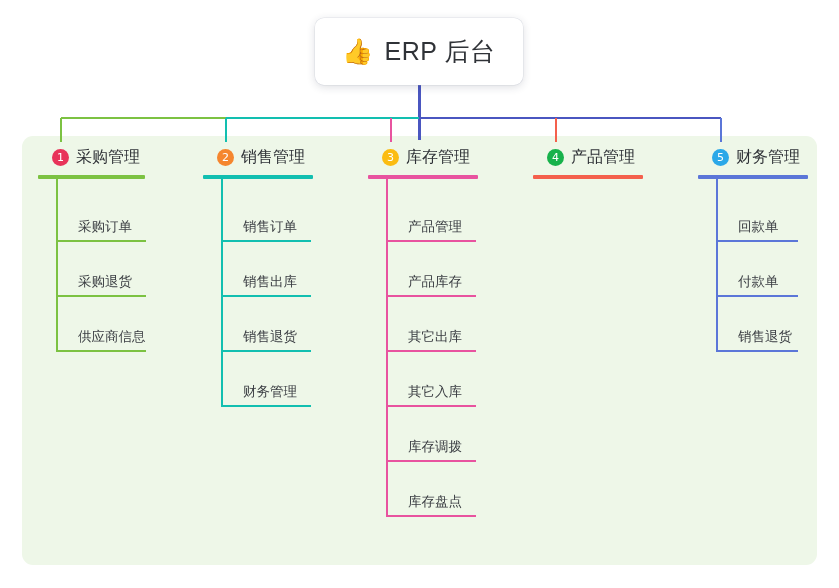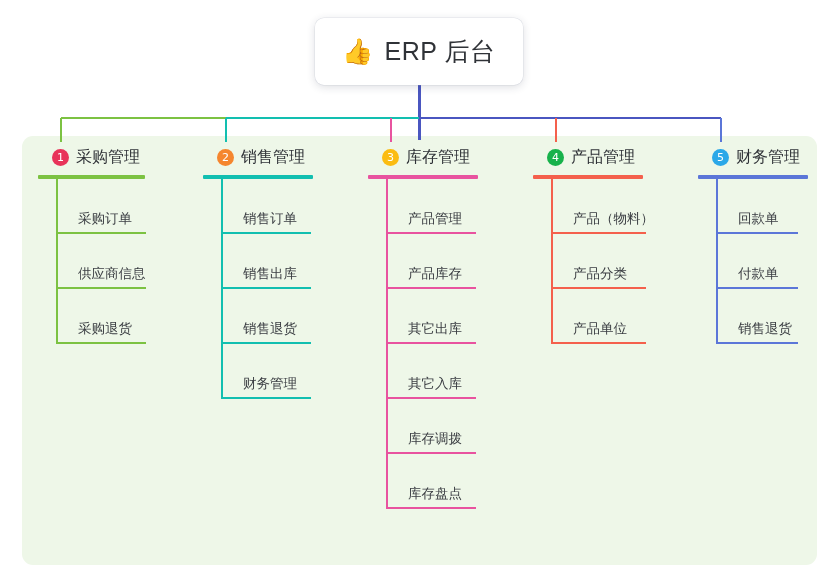--- a/index.html
+++ b/index.html
@@ -104,21 +104,21 @@
     white-space: nowrap;
   }
   .col-rule {
     height: 4px;
     border-radius: 1px;
     margin-top: 6px;
   }
   .col-body {
     position: relative;
     margin-left: 18px;
-    padding-top: 0px;
+    padding-top: 8px;
   }
   .spine {
     position: absolute;
     left: 0;
     top: 0;
     bottom: 0;
     width: 2px;
   }
   .leaf {
     position: relative;
@@ -174,27 +174,27 @@
           <span class="col-title">采购管理</span>
         </div>
         <div class="col-rule" style="background: rgb(124, 194, 66); width: 107px;"></div>
         <div class="col-body">
           <div class="spine" style="background: rgb(124, 194, 66);"></div>
           <div class="leaf">
             <span class="leaf-text">采购订单</span>
             <div class="leaf-rule" style="background: rgb(124, 194, 66); width: 90px;"></div>
           </div>
           <div class="leaf">
+            <span class="leaf-text">采购退货</span>
+            <div class="leaf-rule" style="background: rgb(124, 194, 66); width: 90px;"></div>
+          </div>
+          <div class="leaf">
             <span class="leaf-text">供应商信息</span>
             <div class="leaf-rule" style="background: rgb(124, 194, 66); width: 90px;"></div>
           </div>
-          <div class="leaf">
-            <span class="leaf-text">采购退货</span>
-            <div class="leaf-rule" style="background: rgb(124, 194, 66); width: 90px;"></div>
-          </div>
         </div>
       </div>
       <div class="column" style="left: 203px;">
         <div class="col-header">
           <span class="badge" style="background: rgb(245, 134, 46);">2</span>
           <span class="col-title">销售管理</span>
         </div>
         <div class="col-rule" style="background: rgb(18, 191, 176); width: 110px;"></div>
         <div class="col-body">
           <div class="spine" style="background: rgb(18, 191, 176);"></div>
@@ -249,35 +249,20 @@
             <div class="leaf-rule" style="background: rgb(232, 83, 159); width: 90px;"></div>
           </div>
         </div>
       </div>
       <div class="column" style="left: 533px;">
         <div class="col-header">
           <span class="badge" style="background: rgb(23, 178, 75);">4</span>
           <span class="col-title">产品管理</span>
         </div>
         <div class="col-rule" style="background: rgb(244, 96, 76); width: 110px;"></div>
-        <div class="col-body">
-          <div class="spine" style="background: rgb(244, 96, 76);"></div>
-          <div class="leaf">
-            <span class="leaf-text">产品（物料）</span>
-            <div class="leaf-rule" style="background: rgb(244, 96, 76); width: 95px;"></div>
-          </div>
-          <div class="leaf">
-            <span class="leaf-text">产品分类</span>
-            <div class="leaf-rule" style="background: rgb(244, 96, 76); width: 95px;"></div>
-          </div>
-          <div class="leaf">
-            <span class="leaf-text">产品单位</span>
-            <div class="leaf-rule" style="background: rgb(244, 96, 76); width: 95px;"></div>
-          </div>
-        </div>
       </div>
       <div class="column" style="left: 698px;">
         <div class="col-header">
           <span class="badge" style="background: rgb(43, 168, 232);">5</span>
           <span class="col-title">财务管理</span>
         </div>
         <div class="col-rule" style="background: rgb(91, 118, 216); width: 110px;"></div>
         <div class="col-body">
           <div class="spine" style="background: rgb(91, 118, 216);"></div>
           <div class="leaf">

